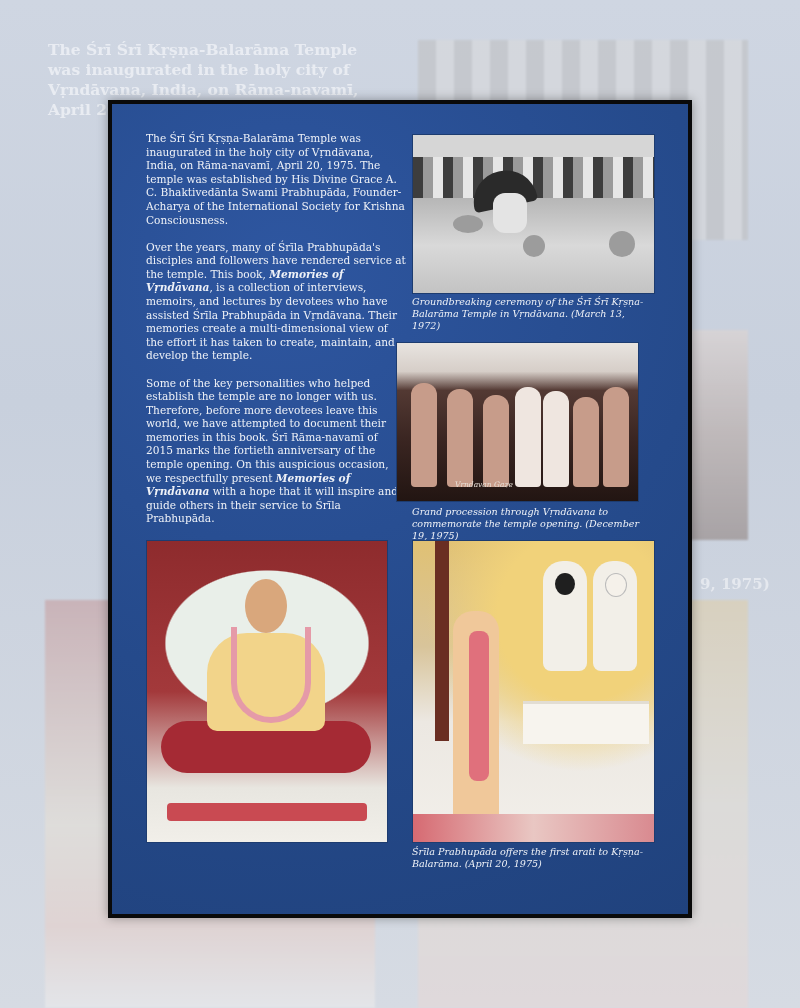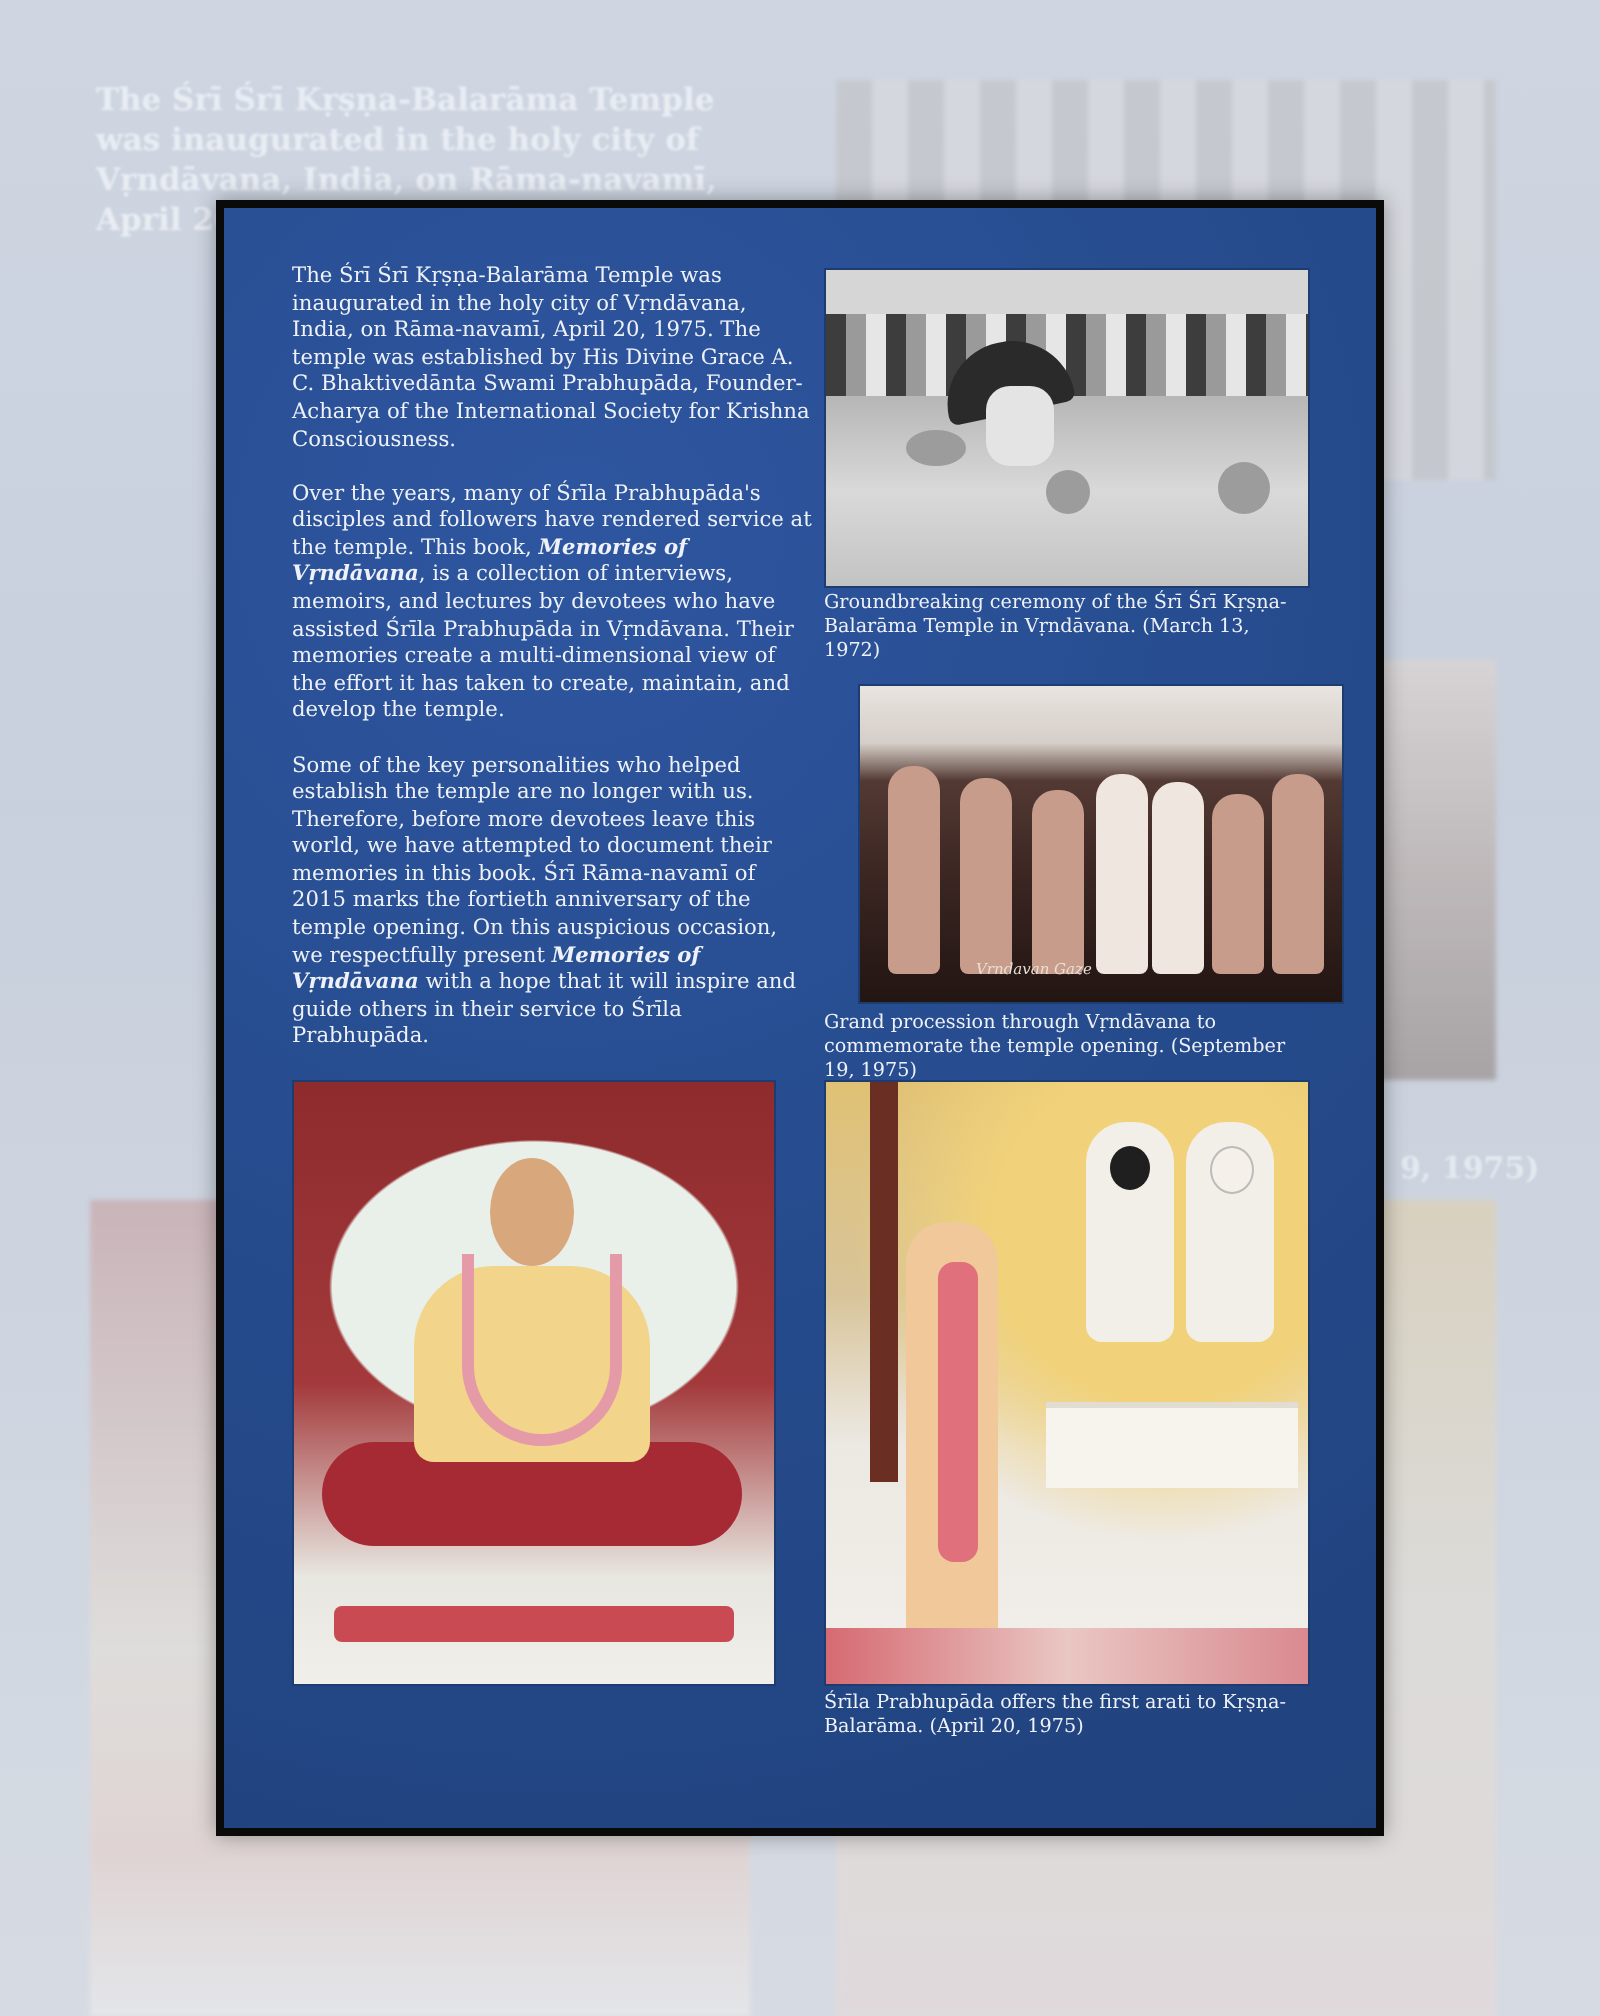--- a/index.html
+++ b/index.html
@@ -27,34 +27,34 @@
     background-image:radial-gradient(circle at 30% 20%, #2e56a0 0%, #254a8b 55%, #20427d 100%);
     border:4px solid #0a0a0a;
     box-shadow:0 0 10px rgba(0,0,0,.35);
   }
   .intro { position:absolute; left:34px; top:28px; width:260px; color:#eef1f7;
     font-size:10.6px; line-height:13.6px; }
   .intro p { margin:0 0 13.5px 0; }
   .intro em { font-style:italic;font-weight:bold; }
 
   .photo { position:absolute; border:1px solid #1d3c70; overflow:hidden; }
-  .cap { position:absolute; color:#eef1f7; font-size:9.6px; line-height:12px; }
+  .cap { position:absolute; color:#eef1f7; font-size:9.6px; line-height:12px;font-style:italic; }
 
   
   .ph1 { left:300px; top:30px; width:241px; height:158px;
     background:
       linear-gradient(180deg,#d6d6d6 0 14%,transparent 14%),
       repeating-linear-gradient(90deg,#3d3d3d 0 10px,#9a9a9a 10px 20px,#e6e6e6 20px 30px) top/100% 40% no-repeat,
       linear-gradient(180deg,#8a8a8a 0%,#bcbcbc 45%,#d9d9d9 70%,#c3c3c3 100%); }
   .ph1 .umbrella { position:absolute; left:58px; top:36px; width:64px; height:36px; border-radius:40px 40px 6px 6px; background:#2a2a2a; transform:rotate(-12deg); }
   .ph1 .figure { position:absolute; left:80px; top:58px; width:34px; height:40px; border-radius:12px; background:#e4e4e4; }
   .ph1 .pot { position:absolute; border-radius:50%; background:#9c9c9c; }
 
   
-  .ph2 { left:317px; top:238px; width:241px; height:158px;
+  .ph2 { left:284px; top:238px; width:241px; height:158px;
     background:
       linear-gradient(180deg,#e8e4e0 0%,#d6cec8 18%,transparent 30%),
       linear-gradient(180deg,#6b4c44 0%,#3b2622 60%,#221512 100%); }
   .ph2 .person { position:absolute; bottom:14px; width:26px; border-radius:12px 12px 4px 4px; background:#c79c8a; }
   .ph2 .person.w { background:#efe6e0; }
   .ph2 .sig { position:absolute; left:58px; bottom:12px; color:#e8e0d8; font-style:italic; font-size:7.5px; }
 
   
   .ph3 { left:34px; top:436px; width:240px; height:301px;
     background:
@@ -113,21 +113,21 @@
   <div class="photo ph2">
     <div class="person" style="left:14px;height:104px;"></div>
     <div class="person" style="left:50px;height:98px;"></div>
     <div class="person" style="left:86px;height:92px;"></div>
     <div class="person w" style="left:118px;height:100px;"></div>
     <div class="person w" style="left:146px;height:96px;"></div>
     <div class="person" style="left:176px;height:90px;"></div>
     <div class="person" style="left:206px;height:100px;"></div>
     <div class="sig">Vrndavan Gaze</div>
   </div>
-  <div class="cap" style="left:300px;top:402px;width:241px;">Grand procession through Vṛndāvana to commemorate the temple opening. (September 19, 1975)</div>
+  <div class="cap" style="left:300px;top:402px;width:241px;">Grand procession through Vṛndāvana to commemorate the temple opening. (December 19, 1975)</div>
 
   <div class="photo ph3">
     <div class="cushion"></div>
     <div class="body"></div>
     <div class="head"></div>
     <div class="garland"></div>
     <div class="base"></div>
   </div>
 
   <div class="photo ph4">

